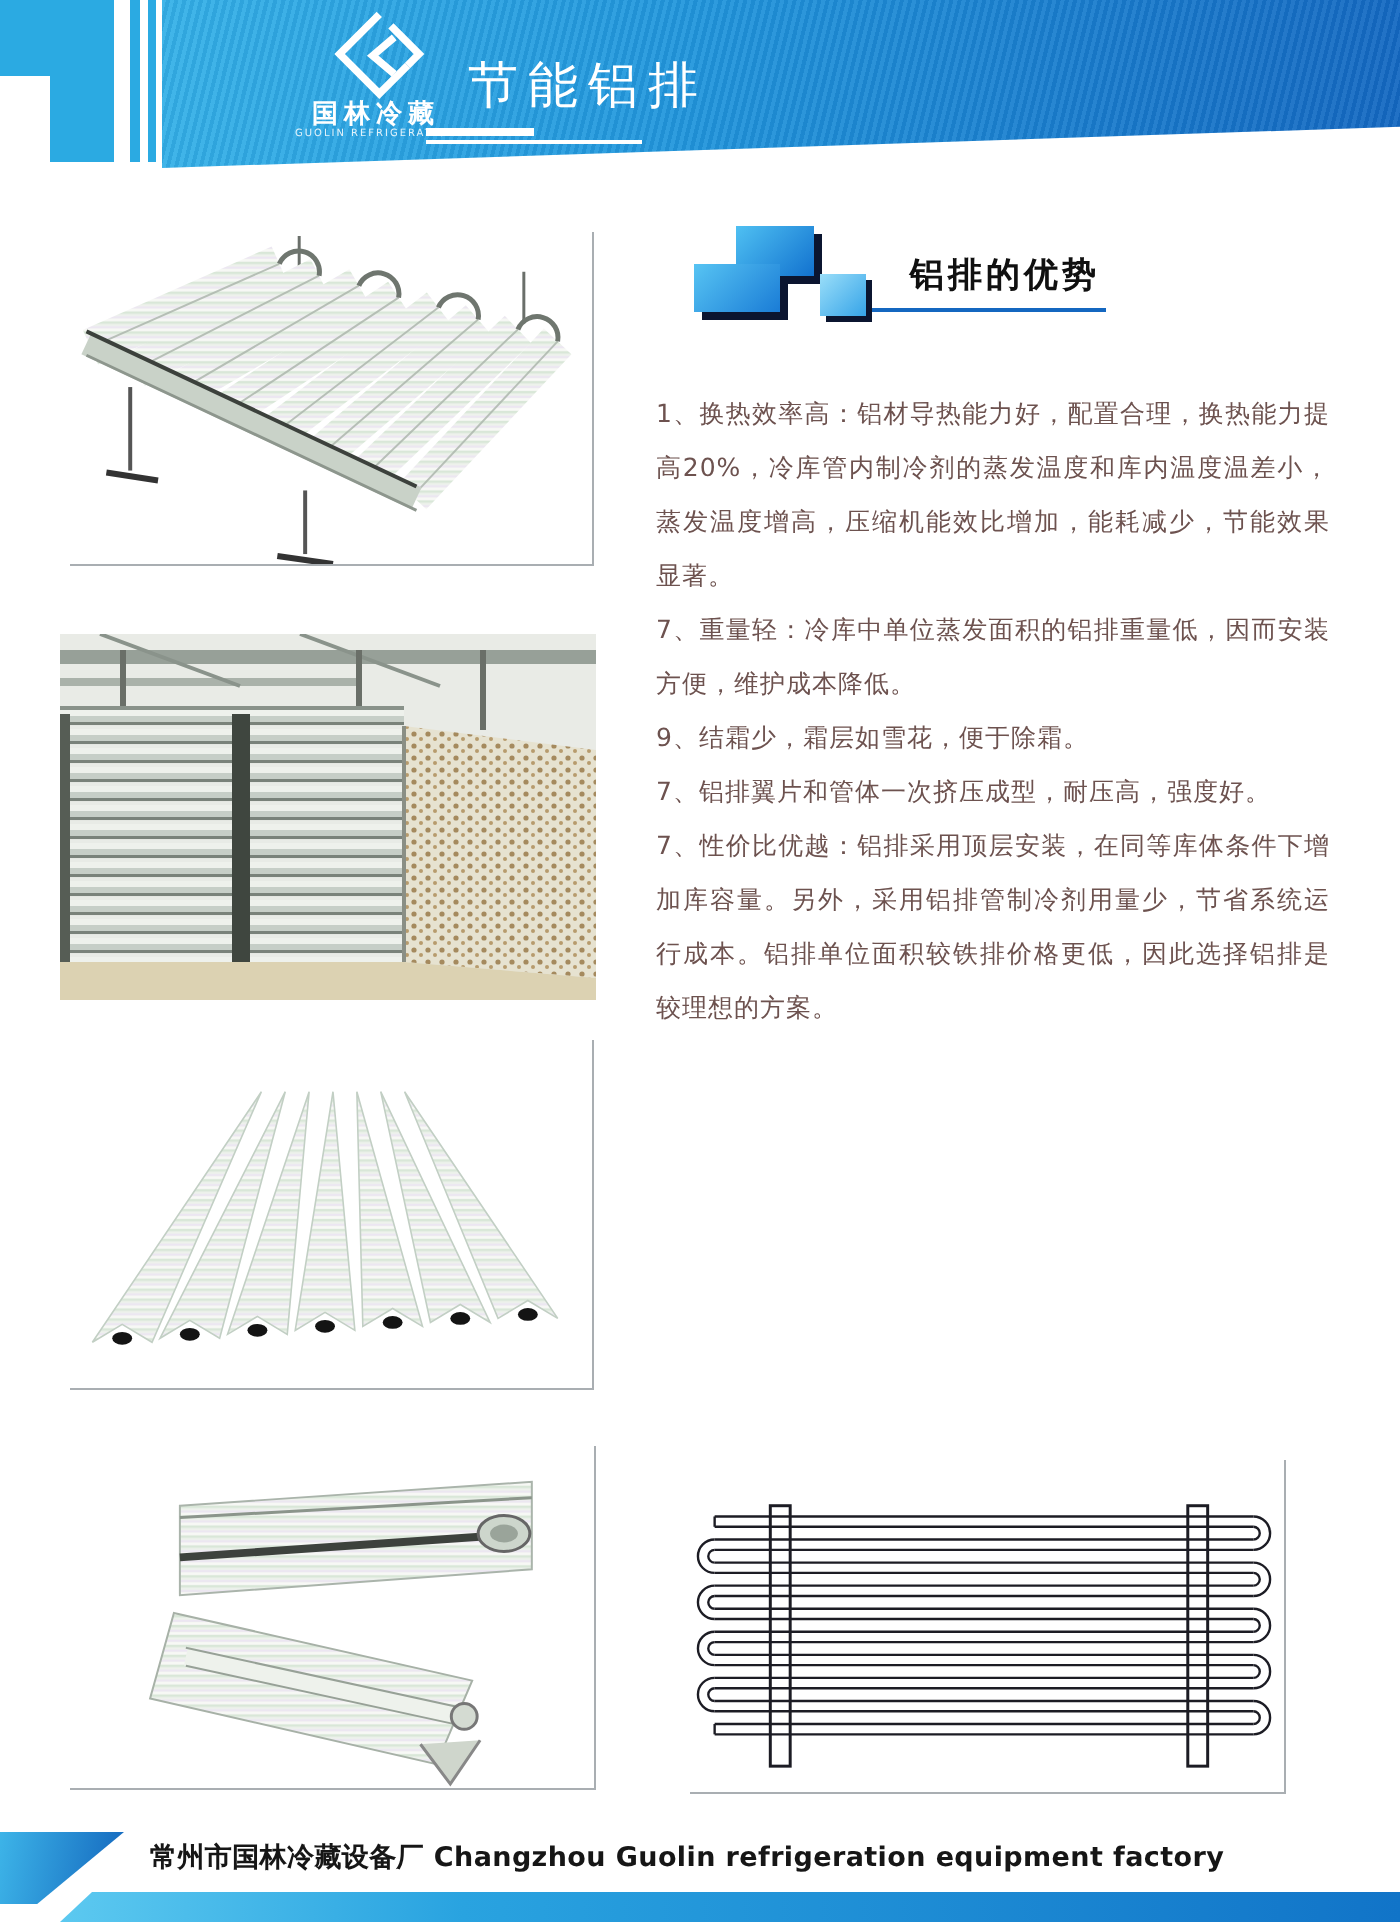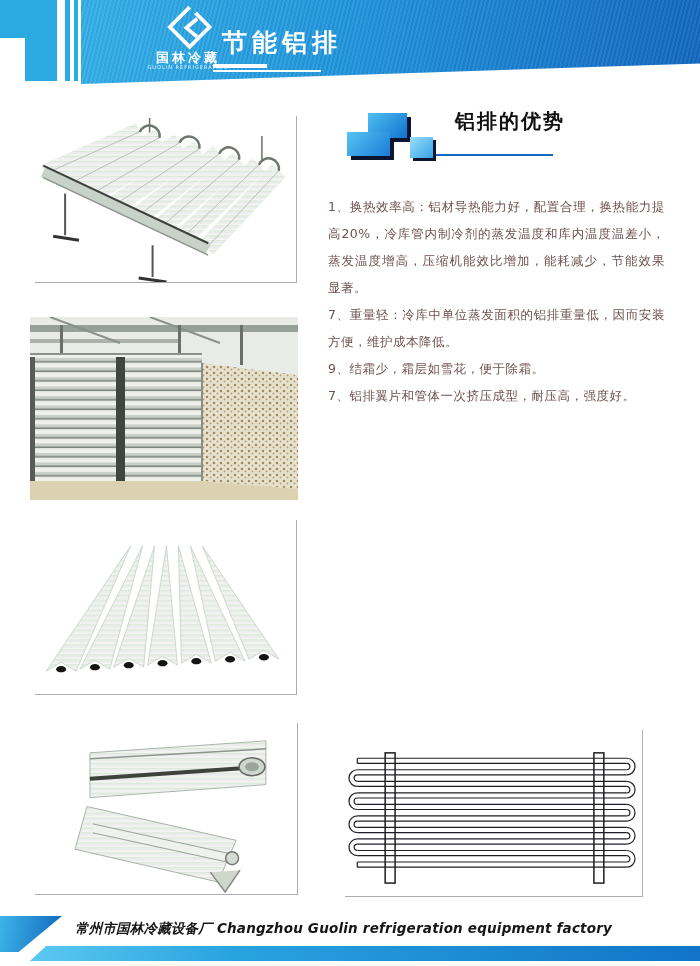--- a/index.html
+++ b/index.html
@@ -15,54 +15,54 @@
     position:absolute; left:81px; top:0; width:631px; height:84px;
     background:
       repeating-linear-gradient(104deg, rgba(255,255,255,.06) 0 2px, rgba(0,40,90,.07) 2px 4px),
       linear-gradient(97deg,#35b1e8 0%,#2196dc 42%,#1366c0 100%);
     clip-path:polygon(0 0,100% 0,100% 75%,0 100%);
   }
   .logo { position:absolute; left:52px; top:3px; width:110px; text-align:center; color:#fff; }
   .logo svg { display:block; margin:0 auto; }
   .brand-name { font-size:13px; font-weight:bold; letter-spacing:3px; line-height:13px; }
   .brand-sub { font-size:5px; letter-spacing:1px; opacity:.85; line-height:7px; }
-  .page-title { position:absolute; left:141px; top:26px; color:#fff; font-size:25px; font-weight:bold; letter-spacing:5px; white-space:nowrap; }
+  .page-title { position:absolute; left:141px; top:26px; color:#fff; font-size:25px; font-weight:normal; letter-spacing:5px; white-space:nowrap;padding-left:12px; }
   .t-line1 { position:absolute; left:132px; top:64px; width:54px; height:4px; background:#fff; }
   .t-line2 { position:absolute; left:132px; top:70px; width:108px; height:2px; background:#fff; }
 
   
   .fig { position:absolute; background:#fff; border-right:1px solid #a9aeb2; border-bottom:1px solid #a9aeb2; }
   .fig svg { display:block; width:100%; height:100%; }
   #fig1 { left:35px; top:116px; width:262px; height:167px; }
   #fig2 { left:30px; top:317px; width:268px; height:183px; border:none; }
   #fig3 { left:35px; top:520px; width:262px; height:175px; }
   #fig4 { left:35px; top:723px; width:263px; height:172px; }
 
   
   .sq { position:absolute; }
   .sq-shadow { position:absolute; background:#0b1530; }
   .sq-top   { left:368px; top:113px; width:39px; height:25px; background:linear-gradient(135deg,#4fc0f2,#1272cf); z-index:2; }
   .sq-top-sh{ left:372px; top:117px; width:39px; height:25px; z-index:1; }
   .sq-left  { left:347px; top:132px; width:43px; height:24px; background:linear-gradient(135deg,#57c4f3,#1a7cd6); z-index:3; }
   .sq-left-sh{ left:351px; top:136px; width:43px; height:24px; z-index:1; }
   .sq-small { left:410px; top:137px; width:23px; height:21px; background:linear-gradient(135deg,#9adef9,#36a4e8); z-index:2; }
   .sq-small-sh{ left:413px; top:140px; width:23px; height:21px; z-index:1; }
-  .adv-heading { position:absolute; left:455px; top:108px; font-size:20px; font-weight:bold; color:#101010; letter-spacing:2px; white-space:nowrap; }
+  .adv-heading { position:absolute; left:455px; top:126px; font-size:17px; font-weight:bold; color:#101010; letter-spacing:2px; white-space:nowrap; }
   .adv-underline { position:absolute; left:435px; top:154px; width:118px; height:2px; background:#1467c0; }
   .advantages { position:absolute; left:328px; top:193px; width:337px; }
   .advantages p { font-size:12.5px; line-height:27px; color:#6d524f; letter-spacing:.5px; text-align:justify; }
 
   
   #diagram { position:absolute; left:345px; top:730px; width:298px; height:167px; border-right:1px solid #a9aeb2; border-bottom:1px solid #a9aeb2; background:#fff; }
   #diagram svg { display:block; width:100%; height:100%; }
 
   
   .footer-diag { position:absolute; left:0; top:916px; width:62px; height:36px;
     background:linear-gradient(100deg,#3db4e8,#1366bd); clip-path:polygon(0 0,100% 0,30% 100%,0 100%); }
-  .footer-company { position:absolute; left:75px; top:920px; font-size:13.5px; font-weight:bold; color:#161616; letter-spacing:.2px; white-space:nowrap;font-style:italic; }
+  .footer-company { position:absolute; left:75px; top:920px; font-size:13.5px; font-weight:bold; color:#161616; letter-spacing:.2px; white-space:nowrap; }
   .footer-band { position:absolute; left:30px; top:946px; width:670px; height:15px;
     background:linear-gradient(90deg,#5cc9f0 0%,#29a3e0 30%,#1174c8 100%);
     clip-path:polygon(16px 0,100% 0,100% 100%,0 100%); }
 </style>
 </head>
 <body>
 
 <div class="page">
 
   <svg width="0" height="0" style="position:absolute" aria-hidden="true">
@@ -220,20 +220,21 @@
       <div class="sq sq-small"></div>
     </div>
     <div class="adv-heading">铝排的优势</div>
     <div class="adv-underline"></div>
 
     <div class="advantages">
       <p>1、换热效率高：铝材导热能力好，配置合理，换热能力提高20%，冷库管内制冷剂的蒸发温度和库内温度温差小，蒸发温度增高，压缩机能效比增加，能耗减少，节能效果显著。</p>
       <p>7、重量轻：冷库中单位蒸发面积的铝排重量低，因而安装方便，维护成本降低。</p>
       <p>9、结霜少，霜层如雪花，便于除霜。</p>
       <p>7、铝排翼片和管体一次挤压成型，耐压高，强度好。</p>
+      <p>7、性价比优越：铝排采用顶层安装，在同等库体条件下增加库容量。另外，采用铝排管制冷剂用量少，节省系统运行成本。铝排单位面积较铁排价格更低，因此选择铝排是较理想的方案。</p>
     </div>
   </div>
 
   <div id="diagram">
     <svg viewBox="0 0 298 167">
       <g stroke="#1c1c24" stroke-width="1.2" fill="none">
 
         <line x1="12" y1="28.4" x2="283" y2="28.4"></line>
           <line x1="12" y1="33.6" x2="283" y2="33.6"></line>
         <line x1="12" y1="40" x2="283" y2="40"></line>

